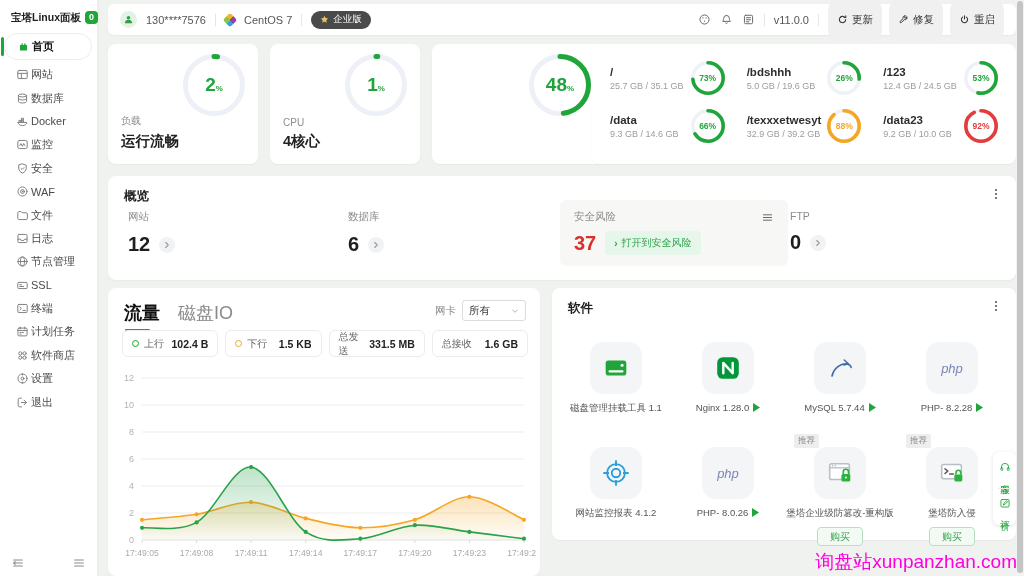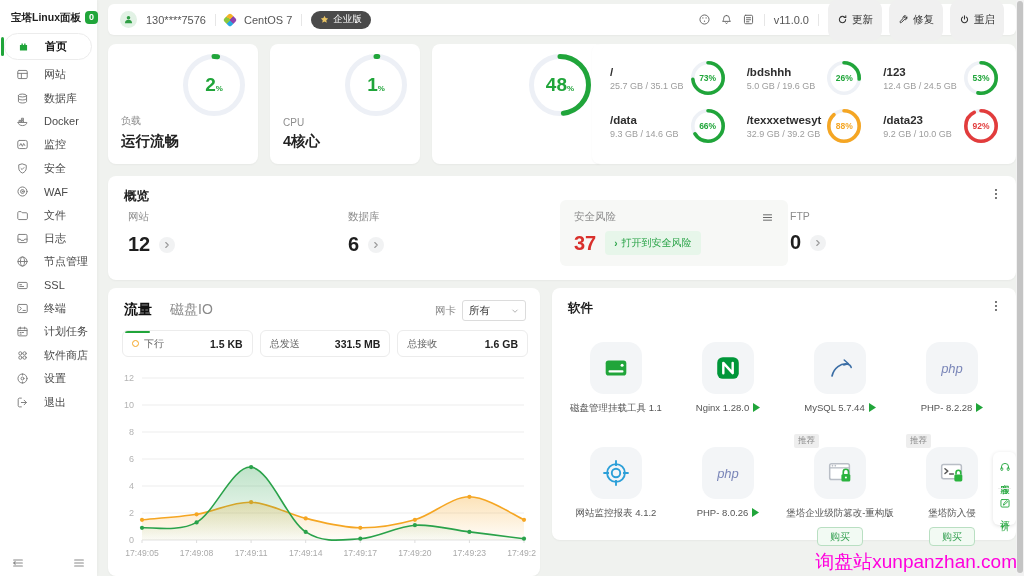--- a/index.html
+++ b/index.html
@@ -9,21 +9,21 @@
 .ic{display:inline-flex;align-items:center;justify-content:center;line-height:0}
 .ic svg{display:block}
 
 #scrollbar{position:absolute;right:0;top:0;width:8px;height:576px;background:#f2f2f2;z-index:30}
 #scrollbar .thumb{position:absolute;left:1px;top:1px;width:6px;height:572px;background:#c4c4c4;border-radius:3px}
 
 #sidebar{position:absolute;left:0;top:0;width:97px;height:576px;background:#fff;z-index:10;box-shadow:1px 0 3px rgba(0,0,0,.03)}
 .logo-row{display:flex;align-items:center;gap:4px;padding:10px 6px 8px 7px}
 .logo-t{font-size:10.5px;font-weight:bold;color:#222;white-space:nowrap}
 .logo-b{background:#20a53a;color:#fff;font-size:9px;font-weight:bold;border-radius:4px;padding:1px 4px;line-height:1.2}
-.side-item{height:23.4px;display:flex;align-items:center;gap:15px;padding-left:16px;font-size:11px;color:#4a4a4a;position:relative}
+.side-item{height:23.4px;display:flex;align-items:center;gap:2px;padding-left:16px;font-size:11px;color:#4a4a4a;position:relative}
 .side-item .ic{width:13px;height:13px;color:#7e7e7e}
 .side-item.active{height:27px;margin:0 5px 3px 4px;border:1px solid #ececec;border-radius:15px;padding-left:12px;background:#fff;font-weight:bold;color:#111}
 .side-item.active .ic{color:#20a53a}
 .side-item.active::before{content:"";position:absolute;left:-4px;top:3px;width:3px;height:19px;background:#20a53a;border-radius:2px}
 .side-foot{position:absolute;bottom:6px;left:0;width:100%;display:flex;justify-content:space-between;padding:0 11px;color:#8a8a8a}
 .side-foot .ic{width:14px;height:14px}
 
 #topbar{left:108px;top:4px;width:908px;height:31px;border-radius:6px;display:flex;align-items:center;justify-content:space-between;padding:0 12px;font-size:11px;color:#555}
 .tb-left,.tb-right{display:flex;align-items:center;gap:9px}
 .tb-sep{width:1px;height:12px;background:#e6e6e6}
@@ -62,21 +62,21 @@
 .ov-num.red{color:#d9302c}
 .chev{width:16px;height:16px;border-radius:50%;background:#f1f2f3;color:#999;display:flex;align-items:center;justify-content:center}
 .chev svg{width:8px;height:8px}
 .ov-risk{position:absolute;top:24px;width:228px;height:66px;background:#f7f8f6;border-radius:6px;padding:10px 14px}
 .ov-risk .ov-l{justify-content:space-between;margin-bottom:7px}
 .ov-risk .ic{width:13px;height:13px;color:#666}
 .risk-btn{display:inline-flex;align-items:center;gap:4px;background:#e7f6ea;color:#2aa348;border:none;border-radius:4px;font-size:10px;padding:5px 9px;font-family:inherit}
 
 #traffic{left:108px;top:288px;width:432px;height:288px}
 .tr-head{position:absolute;left:16px;top:13px;display:flex;gap:18px;align-items:flex-end}
-.tab{font-size:14px;color:#8a8a8a;position:relative;padding-bottom:14px}
+.tab{font-size:18px;color:#8a8a8a;position:relative;padding-bottom:6px}
 .tab.active{font-weight:bold;color:#111}
 .tab.active::after{content:"";position:absolute;left:1px;bottom:0;width:25px;height:2.5px;background:#20a53a;border-radius:2px}
 .nic{position:absolute;right:14px;top:12px;display:flex;align-items:center;gap:6px;font-size:10.5px;color:#888}
 .nic-sel{width:64px;height:21px;border:1px solid #dcdcdc;border-radius:3px;display:flex;align-items:center;justify-content:space-between;padding:0 6px;color:#333}
 .nic-sel .ic{width:8px;height:8px;color:#aaa}
 #chips{position:absolute;left:14px;right:12px;top:42px;display:flex;gap:7px}
 .chip{flex:1;height:27px;border:1px solid #ececec;border-radius:6px;display:flex;align-items:center;gap:5px;padding:0 9px;font-size:10px;color:#666}
 .chip .dot{width:7px;height:7px;border-radius:50%;border:1.5px solid;flex:none}
 .chip b{margin-left:auto;font-size:10.5px;color:#222;white-space:nowrap}
 #chart{position:absolute;left:4px;top:76px}
@@ -520,20 +520,25 @@
     <span class="nic-sel" data-interactable="true">
         <span>所有</span>
         <span class="ic" data-interactable="false">
           <svg viewBox="0 0 16 16" fill="none" stroke="currentColor" stroke-width="1.8" stroke-linecap="round">
             <path d="M3.5 6l4.5 4.5L12.5 6"></path>
           </svg>
         </span>
       </span>
   </div>
   <div id="chips" data-interactable="false">
+      <div class="chip" data-interactable="false">
+        <span class="dot" style="border-color:#20a53a" data-interactable="false"></span>
+        <span data-interactable="false">上行</span>
+        <b data-interactable="false">102.4 B</b>
+      </div>
       <div class="chip" data-interactable="false">
         <span class="dot" style="border-color:#f5a623" data-interactable="false"></span>
         <span data-interactable="false">下行</span>
         <b data-interactable="false">1.5 KB</b>
       </div>
       <div class="chip" data-interactable="false">
         <span data-interactable="false">总发送</span>
         <b data-interactable="false">331.5 MB</b>
       </div>
       <div class="chip" data-interactable="false">

